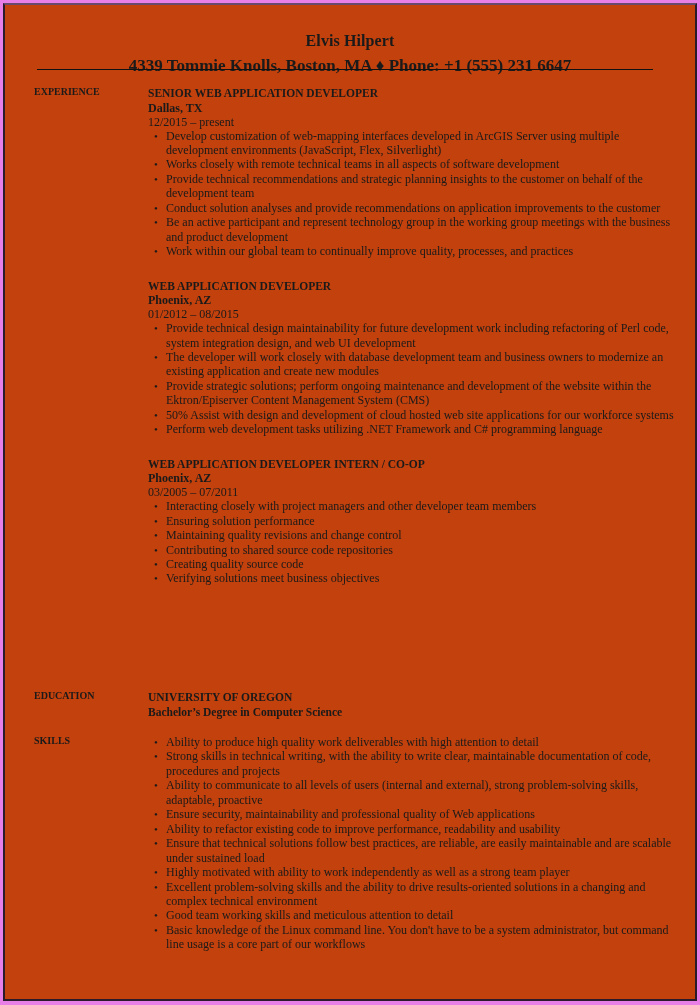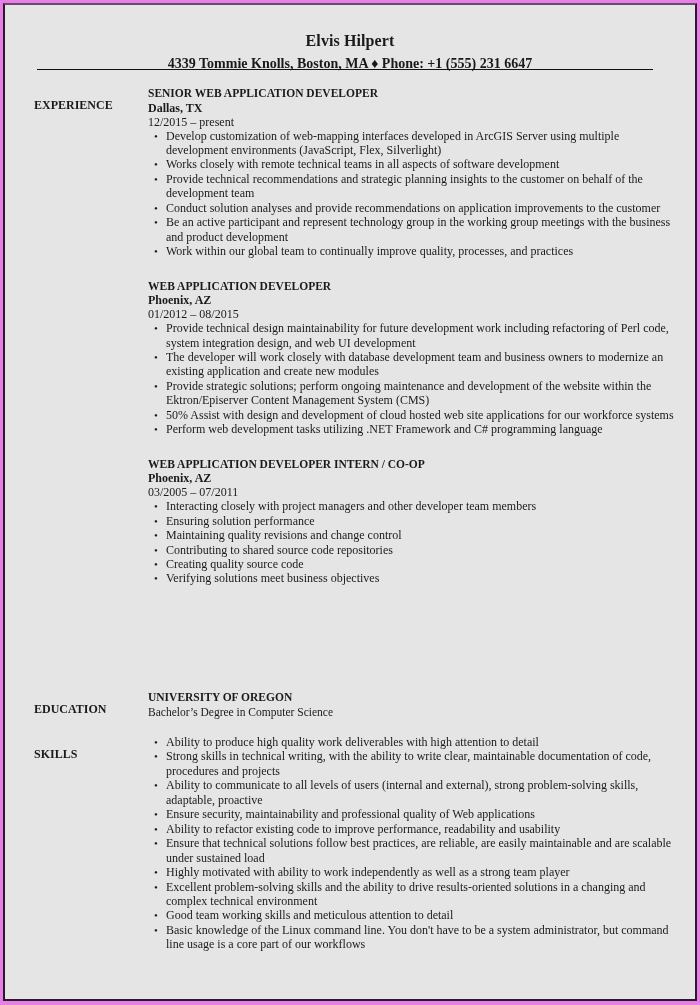--- a/index.html
+++ b/index.html
@@ -9,47 +9,47 @@
     position: relative;
     overflow: hidden;
     font-family: "Liberation Serif", "DejaVu Serif", serif;
     color: #1a1a1a;
   }
   .frame {
     position: absolute;
     left: 3px; top: 3px; width: 690px; height: 994px;
     border: 2px solid #2a1a2a;
     border-top-color: #6a4a6a;
-    background: #e5e5e5;
+    background: #c2410c;
   }
   .page {
     position: absolute;
     left: 0; top: 0; right: 0; bottom: 0;
   }
   .header-name {
     position: absolute; top: 27px; left: 0; right: 0;
     text-align: center;
     font-weight: bold; font-size: 16px;
     letter-spacing: 0.1px;
   }
   .header-contact {
     position: absolute; top: 51px; left: 0; right: 0;
     text-align: center;
-    font-weight: bold; font-size: 14px;
+    font-weight: bold; font-size: 17px;
   }
   .header-rule {
     position: absolute; top: 64px; left: 32px; width: 616px;
     height: 0; border-top: 1.6px solid #111;
   }
   .section {
     position: absolute; left: 0; right: 0;
   }
   .section-label {
     position: absolute; left: 29px; top: 0;
-    font-weight: bold; font-size: 12px; margin-top: 12px;
+    font-weight: bold; font-size: 10px;
   }
   .section-body {
     position: absolute; left: 143px; top: 0; width: 530px;
     font-size: 12px; line-height: 14.4px;
   }
   .job { margin-bottom: 20px; }
   .job-title { font-weight: bold; font-size: 11.5px; line-height: 14.5px; }
   .job-loc { font-weight: bold; font-size: 12px; line-height: 14px; }
   .job-dates { font-size: 12px; line-height: 14px; }
   ul.bullets {
@@ -59,21 +59,21 @@
   ul.bullets li {
     position: relative;
     font-size: 12px; line-height: 14.45px;
   }
   ul.bullets li::before {
     content: "\2022";
     position: absolute; left: -12px; top: 0;
     font-size: 11px;
   }
   .edu-school { font-weight: bold; font-size: 11.5px; line-height: 14.5px; }
-  .edu-degree { font-weight: normal; font-size: 11.5px; line-height: 14.5px; }
+  .edu-degree { font-weight: bold; font-size: 11.5px; line-height: 14.5px; }
 </style>
 </head>
 <body>
 
 <div class="frame">
   <div class="page">
 
     <div class="header-name">Elvis Hilpert</div>
     <div class="header-contact">4339 Tommie Knolls, Boston, MA ♦ Phone: +1 (555) 231 6647</div>
     <div class="header-rule"></div>

